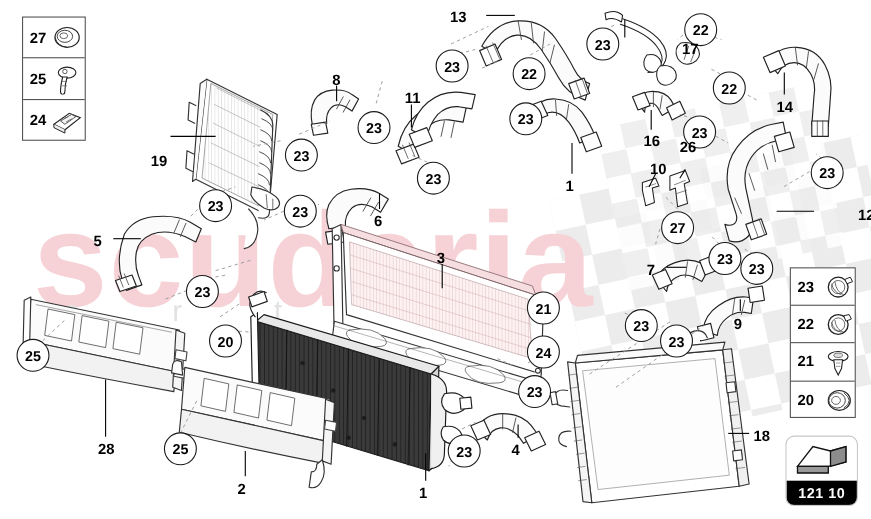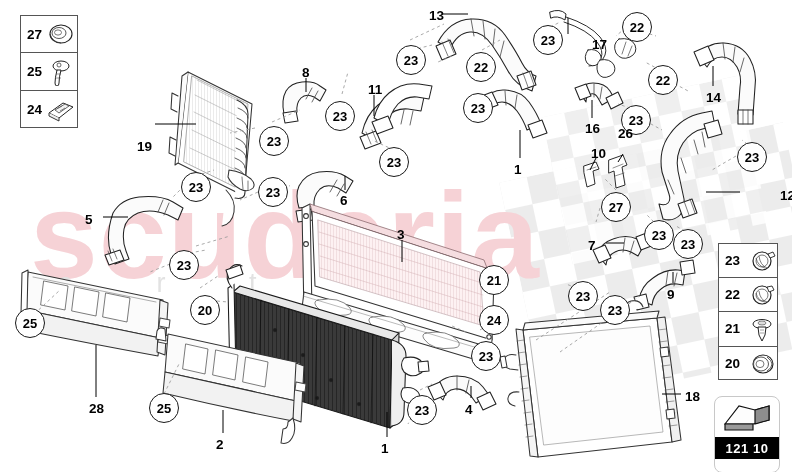--- a/index.html
+++ b/index.html
@@ -105,21 +105,21 @@
     display:flex;align-items:center;justify-content:center;
   }
   #legend-left{left:20px;top:15px;width:58px;height:113px;}
   #legend-left .row{height:37.4px;}
   #legend-right{left:718px;top:243px;width:60px;height:137px;}
   #legend-right .row{height:34.2px;}
   
   #page-badge{
     position:absolute;
     left:714px;top:396px;
-    width:66px;height:77px;
+    width:66px;height:64px;
     border-radius:8px;
     background:#ffffff;
     border:1px solid #c8c8c8;
     overflow:hidden;
     box-sizing:border-box;
   }
   #page-badge .ico{height:40px;display:flex;align-items:center;justify-content:center;}
   #page-badge .cap{
     height:22px;background:#000;color:#fff;
     font-size:13px;font-weight:700;
@@ -504,22 +504,22 @@
       <div class="bubble" style="left: 190px; top: 295px;">20</div>
       <div class="bubble" style="left: 479px; top: 305px;">24</div>
       <div class="bubble" style="left: 471px; top: 341px;">23</div>
       <div class="bubble" style="left: 15px; top: 308px;">25</div>
       <div class="bubble" style="left: 149px; top: 393px;">25</div>
       <div class="bubble" style="left: 407px; top: 395px;">23</div>
       <div class="bubble" style="left: 533px; top: 25px;">23</div>
     </div>
 
   <div id="partlabels">
-      <div class="numlabel" style="left: 429px; top: 8px;">13</div>
-      <div class="numlabel" style="left: 561px; top: 37px; padding-left: 31px;">17</div>
+      <div class="numlabel" style="left: 409px; top: 8px;">13</div>
+      <div class="numlabel" style="left: 589px; top: 37px; padding-left: 31px;">17</div>
       <div class="numlabel" style="left: 706px; top: 90px; text-align: right;">14</div>
       <div class="numlabel" style="left: 302px; top: 65px;">8</div>
       <div class="numlabel" style="left: 368px; top: 82px;">11</div>
       <div class="numlabel" style="left: 137px; top: 119px; margin-top: 20px;">19</div>
       <div class="numlabel" style="left: 585px; top: 121px;">16</div>
       <div class="numlabel" style="left: 514px; top: 162px;">1</div>
       <div class="numlabel" style="left: 591px; top: 146px;">10</div>
       <div class="numlabel" style="left: 618px; top: 126px;">26</div>
       <div class="numlabel" style="left: 340px; top: 193px;">6</div>
       <div class="numlabel" style="left: 744px; top: 188px; margin-left: 36px;">12</div>

